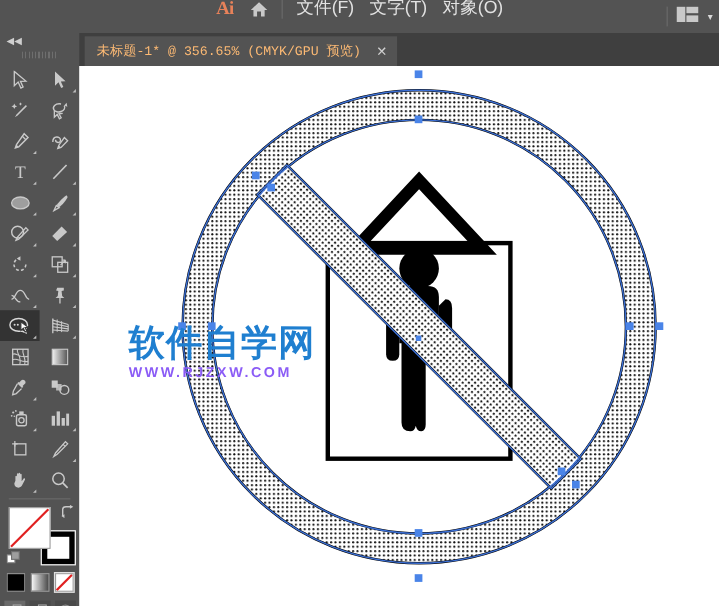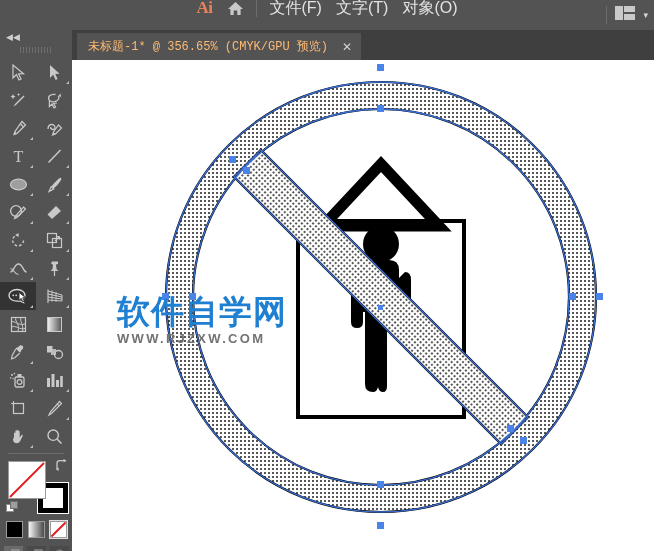--- a/index.html
+++ b/index.html
@@ -140,21 +140,21 @@
   #watermark {
     position: absolute; left: 45px; top: 234px;
     pointer-events: none; user-select: none;
   }
   #wm-cn {
     color: #1f7fd0; font-size: 33px; font-weight: bold;
     font-family: "DejaVu Sans", sans-serif;
     letter-spacing: 1px; line-height: 36px;
   }
   #wm-url {
-    color: #737373; font-size: 13px; font-weight: bold;
+    color: #8b5cf6; font-size: 13px; font-weight: bold;
     letter-spacing: 2.3px; line-height: 15px; margin-top: 1px;
   }
 </style>
 </head>
 <body>
 
 <div id="app">
 
   <div id="menubar">
     <div id="ai-logo">Ai</div>

